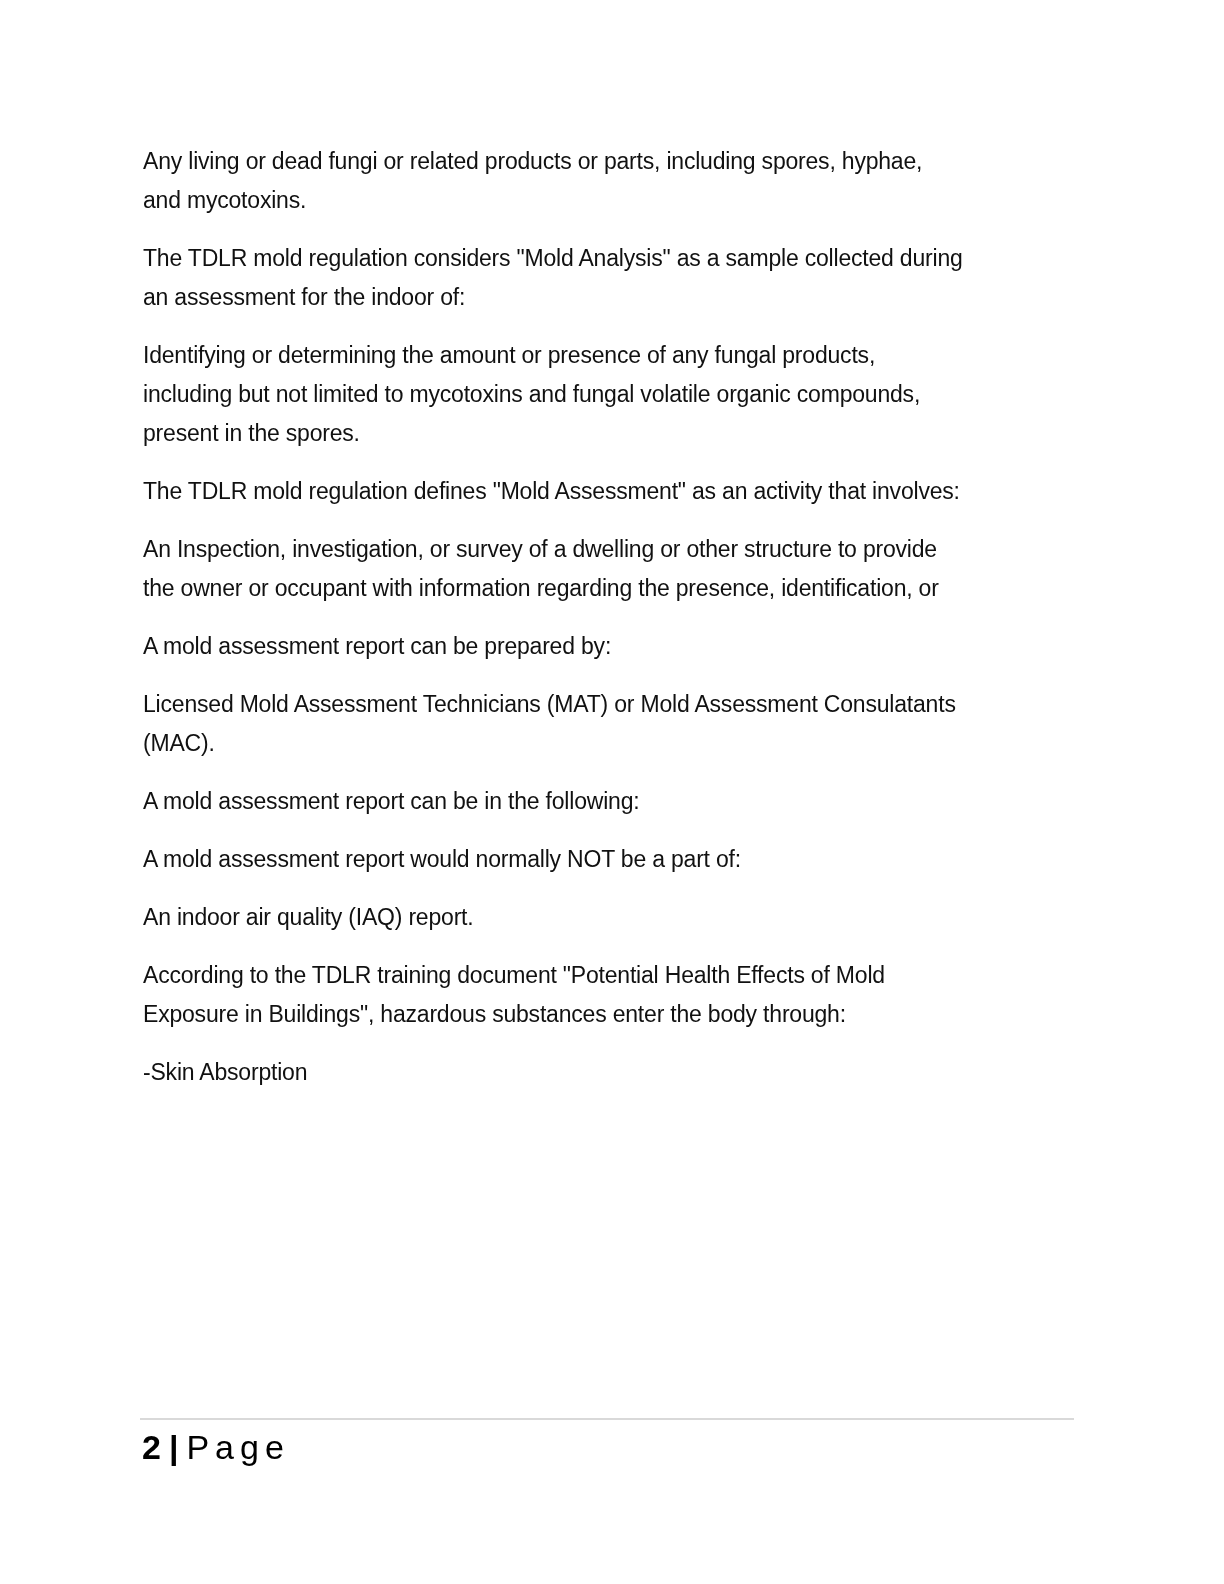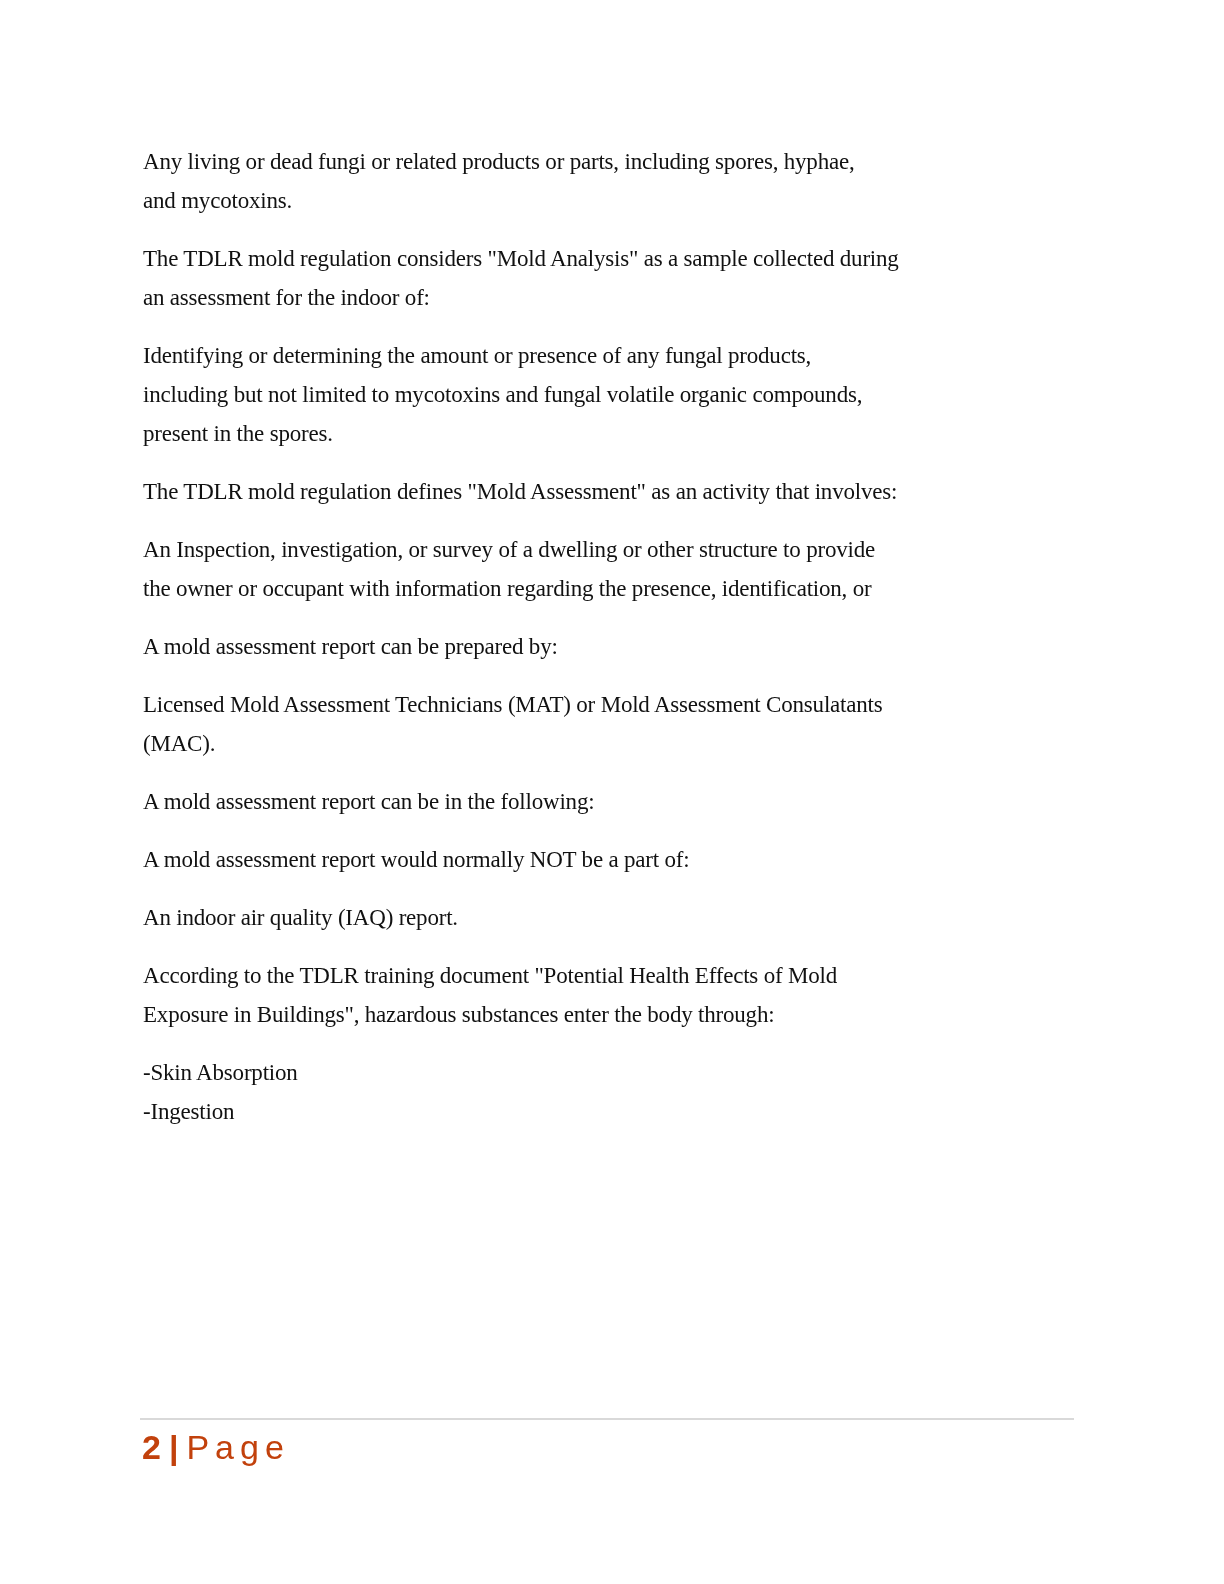--- a/index.html
+++ b/index.html
@@ -5,29 +5,29 @@
     html, body { margin: 0; padding: 0; background: #ffffff; }
     body { width: 1224px; height: 1584px; position: relative; overflow: hidden; }
     .page {
       position: absolute; left: 143px; top: 142px; width: 935px;
       font-family: "Liberation Sans", sans-serif;
       font-size: 23px; color: #111111;
       line-height: 39px;
       letter-spacing: -0.2px;
     }
     .para { margin: 0 0 19px 0; }
-    .line { display: block; white-space: nowrap; font-family: Liberation Serif, serif; }
+    .line { display: block; white-space: nowrap; }
     .footer-rule {
       position: absolute; left: 140px; top: 1418px; width: 934px; height: 0;
       border-top: 2px solid #d9d9d9;
     }
     .footer {
       position: absolute; left: 142px; top: 1425px;
       font-family: "Liberation Sans", sans-serif;
-      font-size: 34px; color: #c2410c; line-height: 44px;
+      font-size: 34px; color: #000000; line-height: 44px;
     }
     .footer .num { font-weight: bold; }
     .footer .sep { font-weight: bold; margin: 0 8px 0 8px; }
     .footer .word { letter-spacing: 6px; }
   </style>
 </head>
 <body>
 
 <div class="page">
   <p class="para">
@@ -65,20 +65,19 @@
   </p>
   <p class="para">
     <span class="line">An indoor air quality (IAQ) report.</span>
   </p>
   <p class="para">
     <span class="line">According to the TDLR training document "Potential Health Effects of Mold</span>
     <span class="line">Exposure in Buildings", hazardous substances enter the body through:</span>
   </p>
   <p class="para">
     <span class="line">-Skin Absorption</span>
-    <span class="line">-Ingestion</span>
   </p>
 </div>
 
 <div class="footer-rule"></div>
 <div class="footer">
   <span class="num">2</span><span class="sep">|</span><span class="word">Page</span>
 </div>
 
 </body></html>

